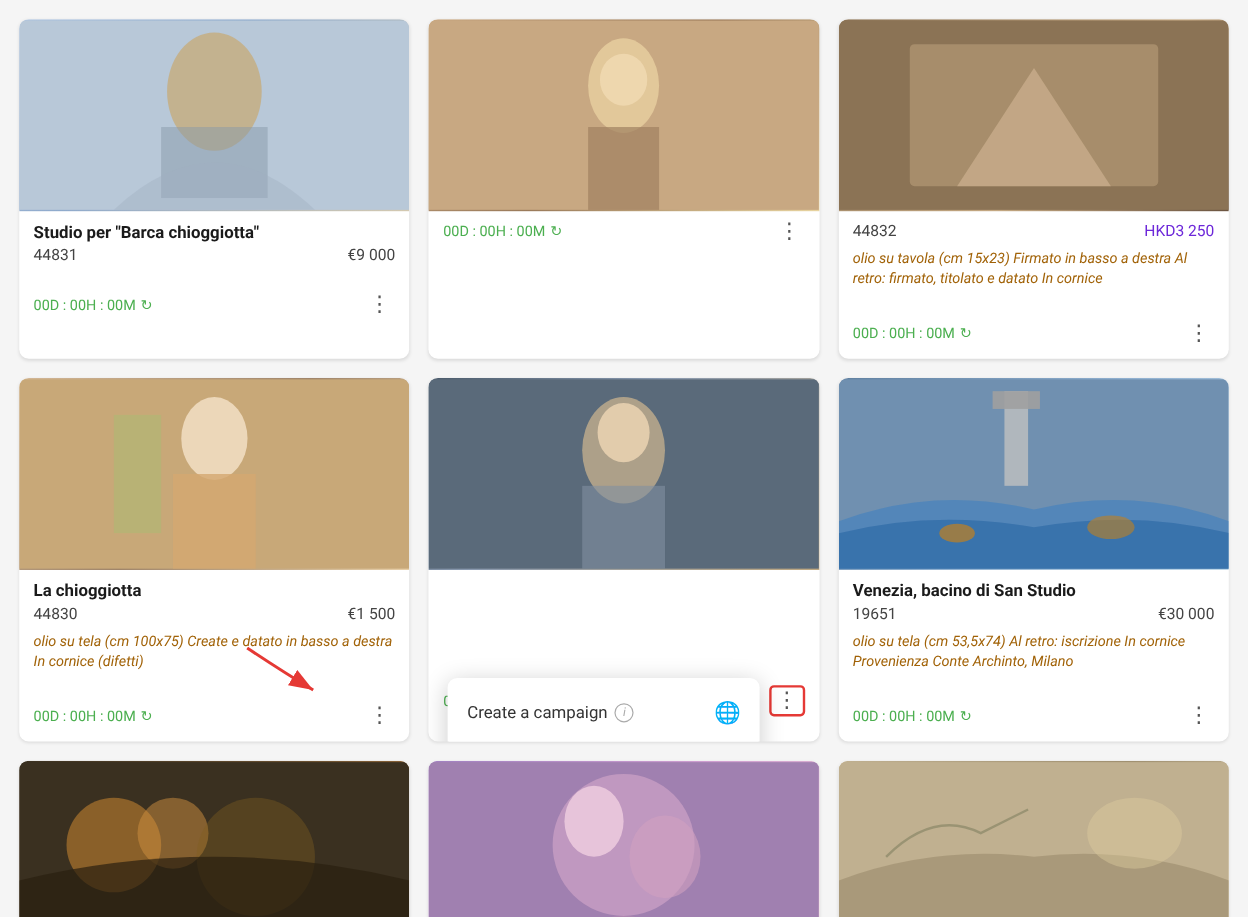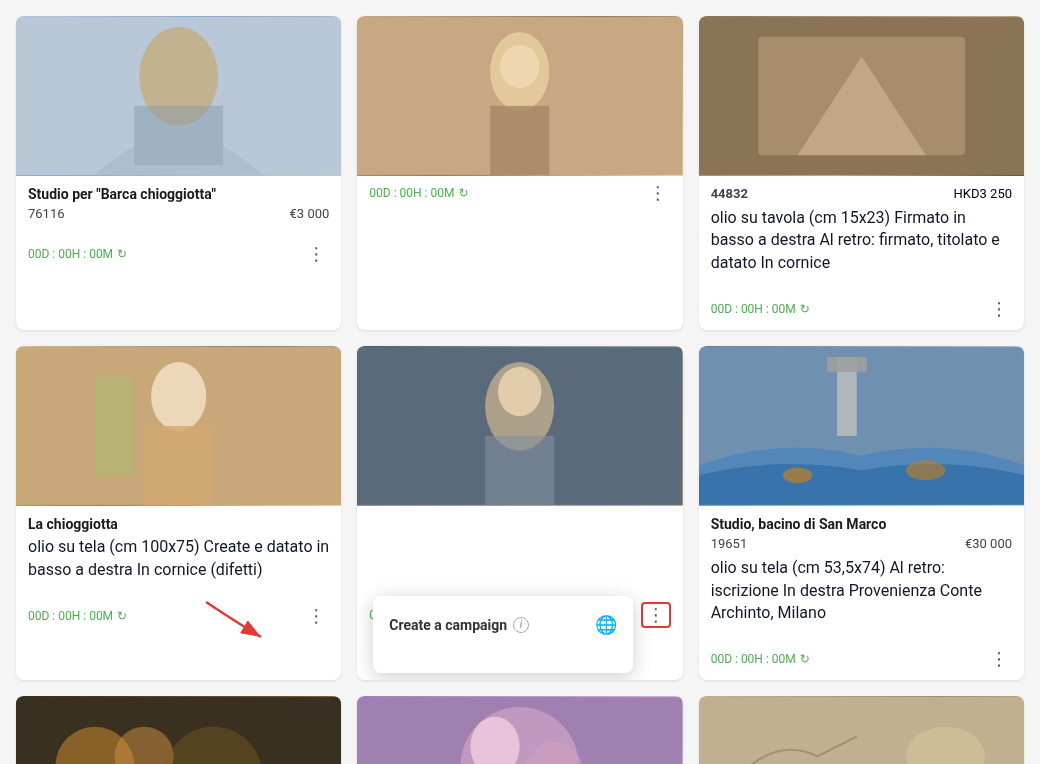--- a/index.html
+++ b/index.html
@@ -65,25 +65,26 @@
 
     .card-meta {
       display: flex;
       justify-content: space-between;
       font-size: 13px;
       color: #444;
       margin-bottom: 6px;
     }
 
     .card-desc {
-      font-size: 16px;
-      color: #0f172a;
+      font-size: 12px;
+      color: #a16207;
       line-height: 1.4;
       margin-bottom: 8px;
       min-height: 36px;
+      font-style: italic;
     }
 
     .card-footer {
       display: flex;
       justify-content: space-between;
       align-items: center;
       padding: 6px 12px 10px;
     }
 
     .timer {
@@ -114,21 +115,20 @@
       box-shadow: 0 4px 20px rgba(0,0,0,0.2);
       z-index: 100;
       padding: 8px 0;
     }
 
     .popup-row {
       display: flex;
       align-items: center;
       justify-content: space-between;
       padding: 10px 16px;
-      font-weight: bold;
     }
 
     .popup-row-left {
       display: flex;
       align-items: center;
       gap: 6px;
       font-size: 14px;
       color: #333;
     }
 
@@ -151,42 +151,42 @@
       border-radius: 4px;
     }
 
     
     .card-with-popup {
       position: relative;
     }
 
     .hkd-label {
       font-size: 13px;
-      color: #000000;
+      color: #6d28d9;
     }
   </style>
 </head>
 <body>
 
 <div class="grid">
 
   <div class="card">
     <div class="card-image img1">
       <svg width="100%" height="100%" viewBox="0 0 330 160" xmlns="http://www.w3.org/2000/svg">
         <rect width="330" height="160" fill="#b8c8d8"></rect>
         <ellipse cx="165" cy="60" rx="40" ry="50" fill="#c8a870" opacity="0.7"></ellipse>
         <rect x="120" y="90" width="90" height="60" fill="#8899aa" opacity="0.5"></rect>
         <path d="M80 160 Q165 80 250 160" fill="#a0b0c0" opacity="0.4"></path>
       </svg>
     </div>
     <div class="card-body">
       <div class="card-title">Studio per "Barca chioggiotta"</div>
       <div class="card-meta">
-        <span>76116</span>
-        <span>€3 000</span>
+        <span>44831</span>
+        <span>€9 000</span>
       </div>
     </div>
     <div class="card-footer">
       <div class="timer">
         <span>00D : 00H : 00M</span>
         <span style="cursor:pointer;">↻</span>
       </div>
       <div class="more-btn">⋮</div>
     </div>
   </div>
@@ -212,21 +212,21 @@
   <div class="card">
     <div class="card-image img3">
       <svg width="100%" height="100%" viewBox="0 0 330 160" xmlns="http://www.w3.org/2000/svg">
         <rect width="330" height="160" fill="#8b7355"></rect>
         <rect x="60" y="20" width="210" height="120" fill="#c4a882" opacity="0.5" rx="4"></rect>
         <path d="M100 140 L165 40 L230 140" fill="#d4b896" opacity="0.6"></path>
       </svg>
     </div>
     <div class="card-body">
       <div class="card-meta" style="justify-content:space-between;">
-        <span style="font-weight:700;text-align:center;">44832</span>
+        <span style="font-weight:400;text-align:center;">44832</span>
         <span class="hkd-label">HKD3 250</span>
       </div>
       <div class="card-desc">olio su tavola (cm 15x23) Firmato in basso a destra Al retro: firmato, titolato e datato In cornice</div>
     </div>
     <div class="card-footer">
       <div class="timer">
         <span>00D : 00H : 00M</span>
         <span style="cursor:pointer;">↻</span>
       </div>
       <div class="more-btn">⋮</div>
@@ -237,20 +237,24 @@
     <div class="card-image img4">
       <svg width="100%" height="100%" viewBox="0 0 330 160" xmlns="http://www.w3.org/2000/svg">
         <rect width="330" height="160" fill="#c8a878"></rect>
         <ellipse cx="165" cy="50" rx="28" ry="35" fill="#f0dcc0" opacity="0.9"></ellipse>
         <rect x="130" y="80" width="70" height="80" fill="#d4a870" opacity="0.8"></rect>
         <rect x="80" y="30" width="40" height="100" fill="#a0c070" opacity="0.4"></rect>
       </svg>
     </div>
     <div class="card-body">
       <div class="card-title">La chioggiotta</div>
+      <div class="card-meta">
+        <span>44830</span>
+        <span>€1 500</span>
+      </div>
       <div class="card-desc">olio su tela (cm 100x75) Create e datato in basso a destra In cornice (difetti)</div>
     </div>
     <div class="card-footer">
       <div class="timer">
         <span>00D : 00H : 00M</span>
         <span style="cursor:pointer;">↻</span>
       </div>
       <div class="more-btn">⋮</div>
 
       <svg style="position:absolute;left:180px;bottom:28px;width:80px;height:60px;pointer-events:none;" viewBox="0 0 80 60">
@@ -306,26 +310,26 @@
         <rect width="330" height="160" fill="#7090b0"></rect>
         <rect x="140" y="10" width="20" height="80" fill="#c0c0c0" opacity="0.8"></rect>
         <rect x="130" y="10" width="40" height="15" fill="#a0a0a0" opacity="0.9"></rect>
         <path d="M0 120 Q80 90 165 110 Q250 90 330 120 L330 160 L0 160Z" fill="#4080c0" opacity="0.6"></path>
         <path d="M0 130 Q80 110 165 125 Q250 110 330 130 L330 160 L0 160Z" fill="#2060a0" opacity="0.5"></path>
         <ellipse cx="100" cy="130" rx="15" ry="8" fill="#c08020" opacity="0.7"></ellipse>
         <ellipse cx="230" cy="125" rx="20" ry="10" fill="#c08020" opacity="0.6"></ellipse>
       </svg>
     </div>
     <div class="card-body">
-      <div class="card-title">Studio, bacino di San Marco</div>
+      <div class="card-title">Venezia, bacino di San Studio</div>
       <div class="card-meta">
         <span>19651</span>
         <span>€30 000</span>
       </div>
-      <div class="card-desc">olio su tela (cm 53,5x74) Al retro: iscrizione In destra Provenienza Conte Archinto, Milano</div>
+      <div class="card-desc">olio su tela (cm 53,5x74) Al retro: iscrizione In cornice Provenienza Conte Archinto, Milano</div>
     </div>
     <div class="card-footer">
       <div class="timer">
         <span>00D : 00H : 00M</span>
         <span style="cursor:pointer;">↻</span>
       </div>
       <div class="more-btn">⋮</div>
     </div>
   </div>
 

